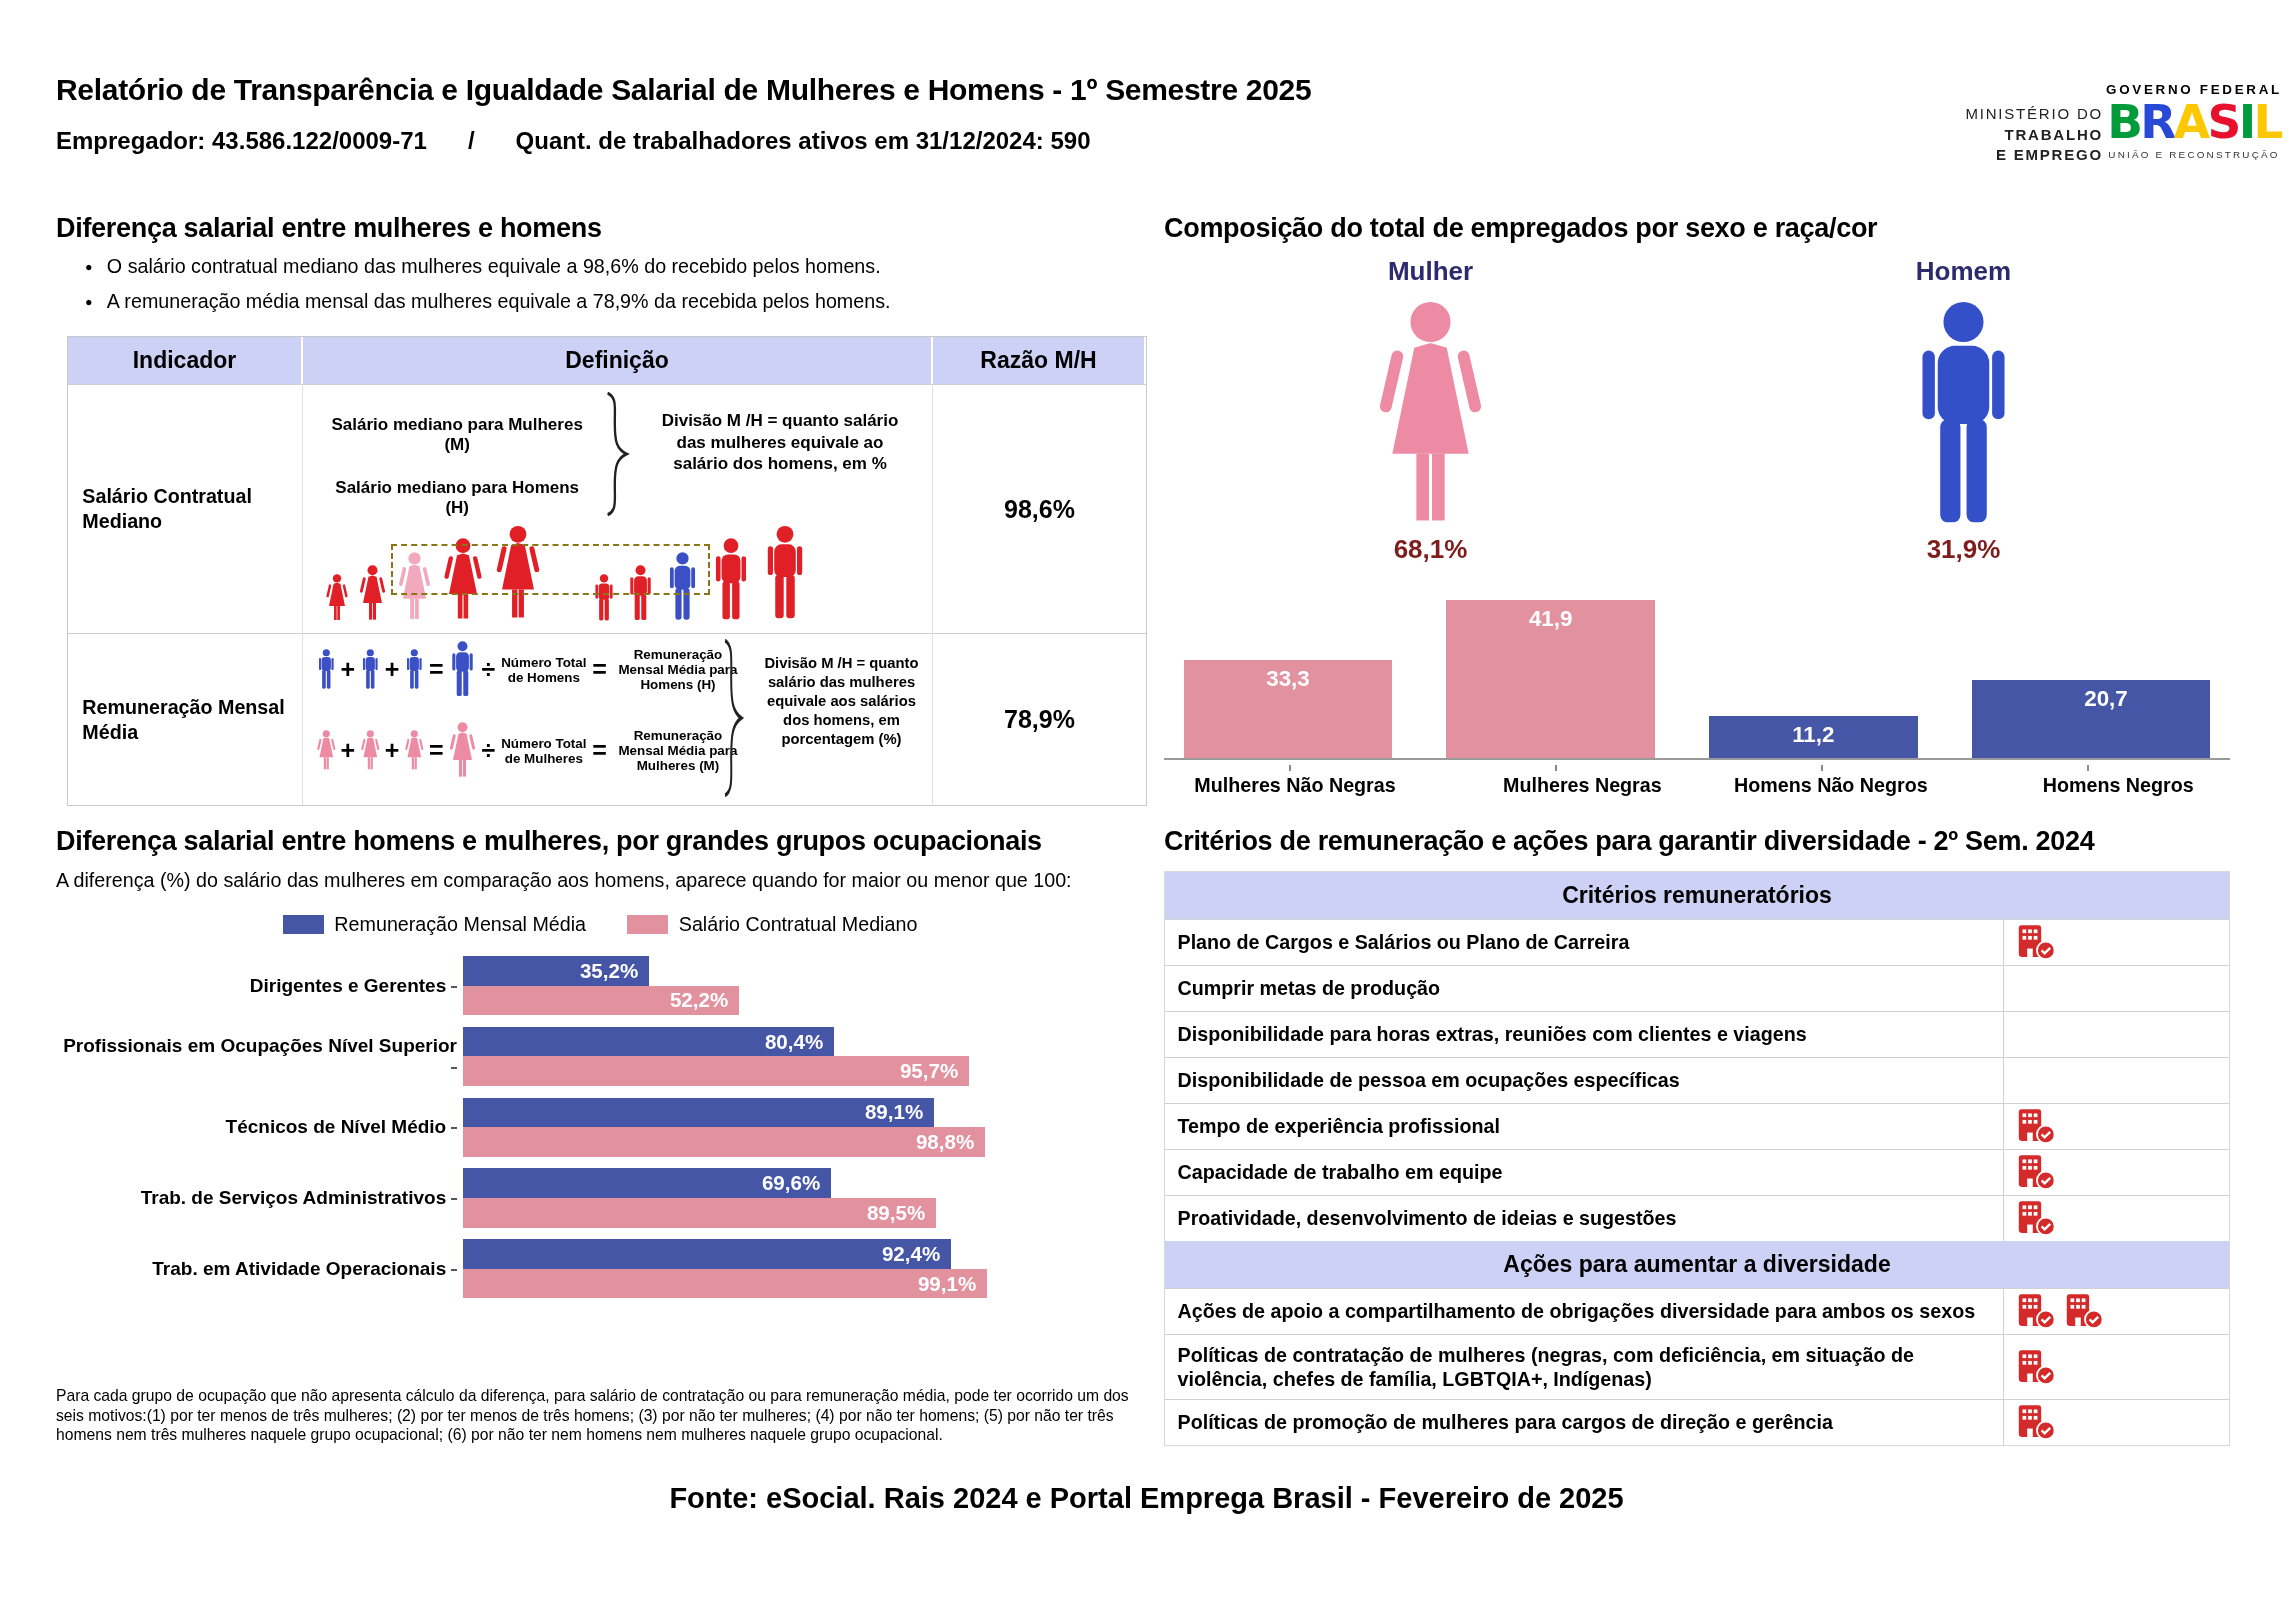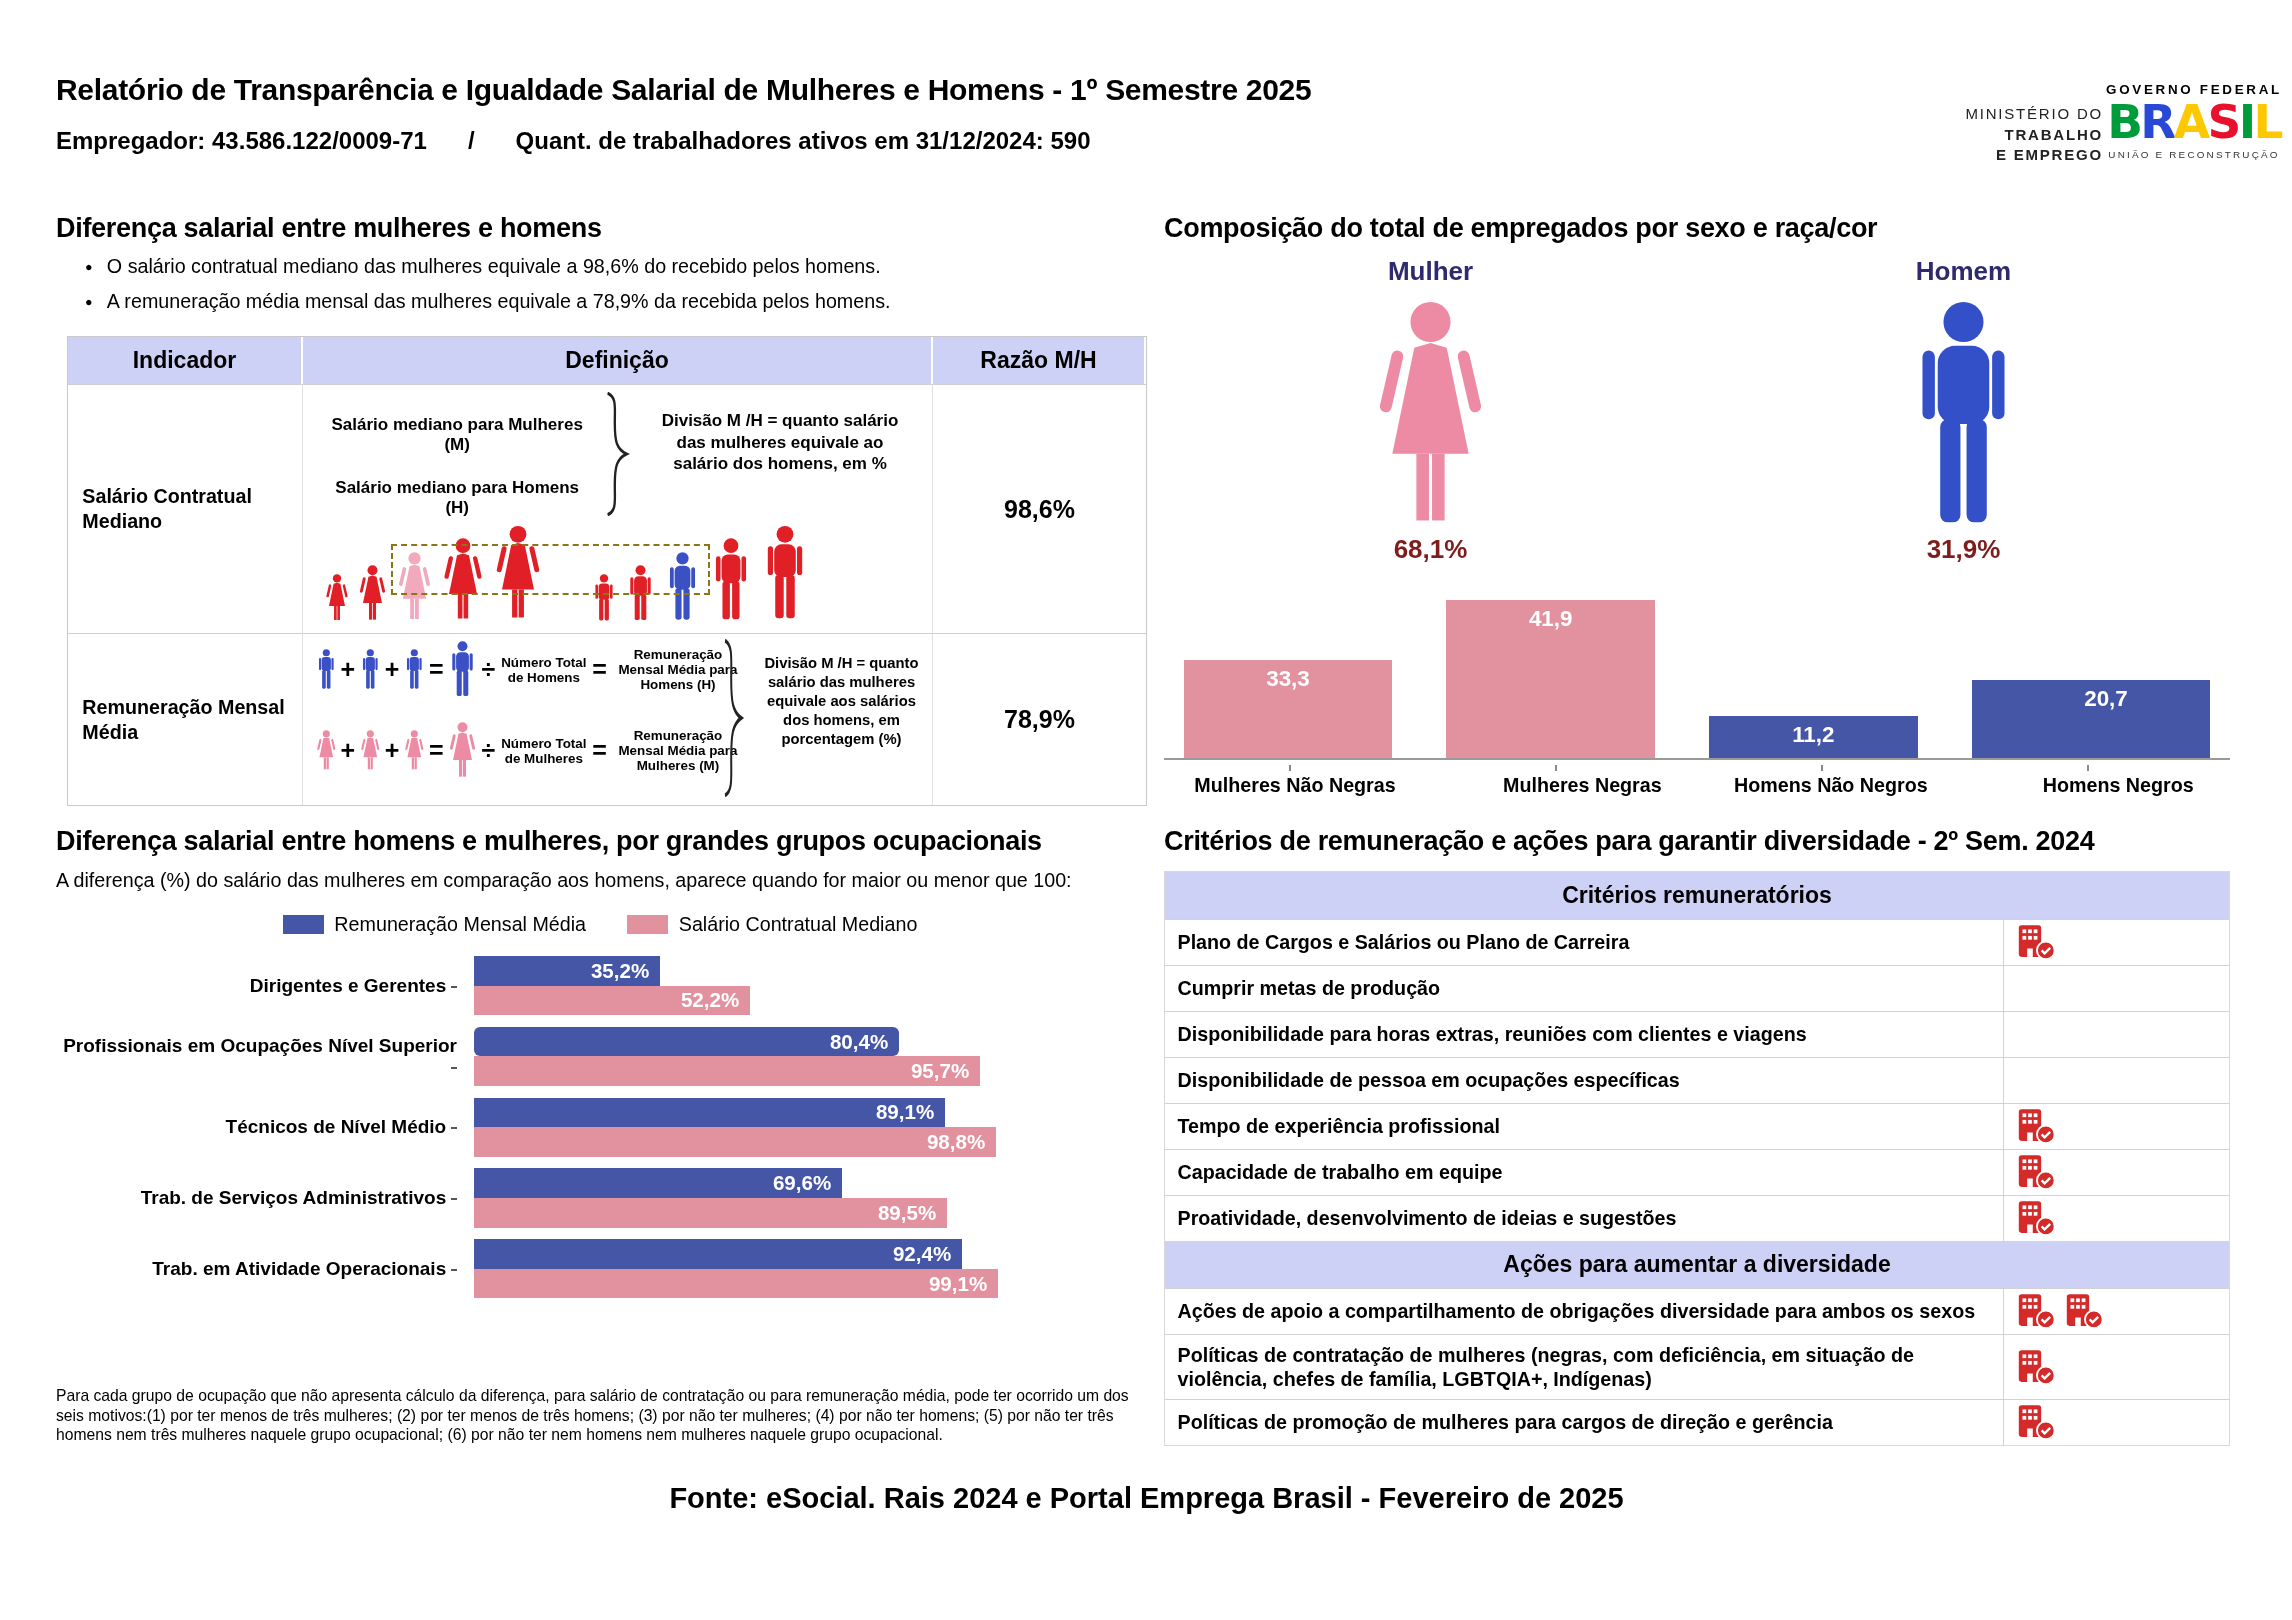--- a/index.html
+++ b/index.html
@@ -53,21 +53,21 @@
   .comp-xlabels{display:flex;gap:54px;padding:0 19.7px;margin-top:5.4px;}
   .comp-xlab{width:212px;text-align:right;font-size:19.7px;font-weight:bold;}
   .comp-xlab::before{content:"";display:block;width:1.8px;height:5.4px;background:#888;margin:0 auto 3.6px;}
   
   .sub{position:absolute;left:56px;top:869px;font-size:19.7px;}
   .legend{position:absolute;left:56px;top:913px;width:1088px;display:flex;justify-content:center;gap:41px;font-size:19.7px;}
   .legend-item{display:flex;align-items:center;gap:10.7px;}
   .swatch{width:41px;height:19px;display:inline-block;}
   .occ-chart{position:absolute;left:56px;top:956px;}
   .occ-row{display:flex;align-items:center;margin-bottom:11.6px;}
-  .occ-label{width:401px;text-align:right;padding-right:17px;font-weight:bold;font-size:19px;line-height:21.5px;}
+  .occ-label{width:401px;text-align:right;padding-right:6px;font-weight:bold;font-size:19px;line-height:21.5px;}
   .occ-label::after{content:"";display:inline-block;width:6.3px;height:1.8px;background:#555;vertical-align:middle;margin-left:4.5px;}
   .occ-bars{display:flex;flex-direction:column;}
   .occ-bar{height:29.6px;display:flex;align-items:center;justify-content:flex-end;padding-right:10.7px;
            color:#fff;font-weight:bold;font-size:20.6px;box-sizing:border-box;}
   .footnote{position:absolute;left:56px;top:1386px;width:1091px;font-size:15.7px;line-height:19.7px;}
   
   .criteria-table{position:absolute;left:1164px;top:871px;width:1064px;border:0.9px solid #d8d8d8;}
   .crit-header{background:#ccd1f5;font-weight:bold;font-size:23px;text-align:center;padding:9.9px 0;}
   .crit-row{display:flex;border-top:0.9px solid #d2d2d2;min-height:45px;align-items:stretch;background:#fff;}
   .crit-label{flex:1;font-weight:bold;font-size:19.7px;padding:8px 12.5px;line-height:24px;display:flex;align-items:center;}
@@ -300,21 +300,21 @@
             <span>35,2%</span>
           </div>
           <div class="occ-bar" style="width: 276px; background: rgb(226, 145, 158);">
             <span>52,2%</span>
           </div>
         </div>
       </div>
       <div class="occ-row">
         <div class="occ-label">Profissionais em Ocupações Nível Superior</div>
         <div class="occ-bars">
-          <div class="occ-bar" style="width: 425px; background: rgb(68, 86, 165); border-radius: 6px;">
+          <div class="occ-bar" style="width: 371px; background: rgb(68, 86, 165);">
             <span>80,4%</span>
           </div>
           <div class="occ-bar" style="width: 506px; background: rgb(226, 145, 158);">
             <span>95,7%</span>
           </div>
         </div>
       </div>
       <div class="occ-row">
         <div class="occ-label">Técnicos de Nível Médio</div>
         <div class="occ-bars">

